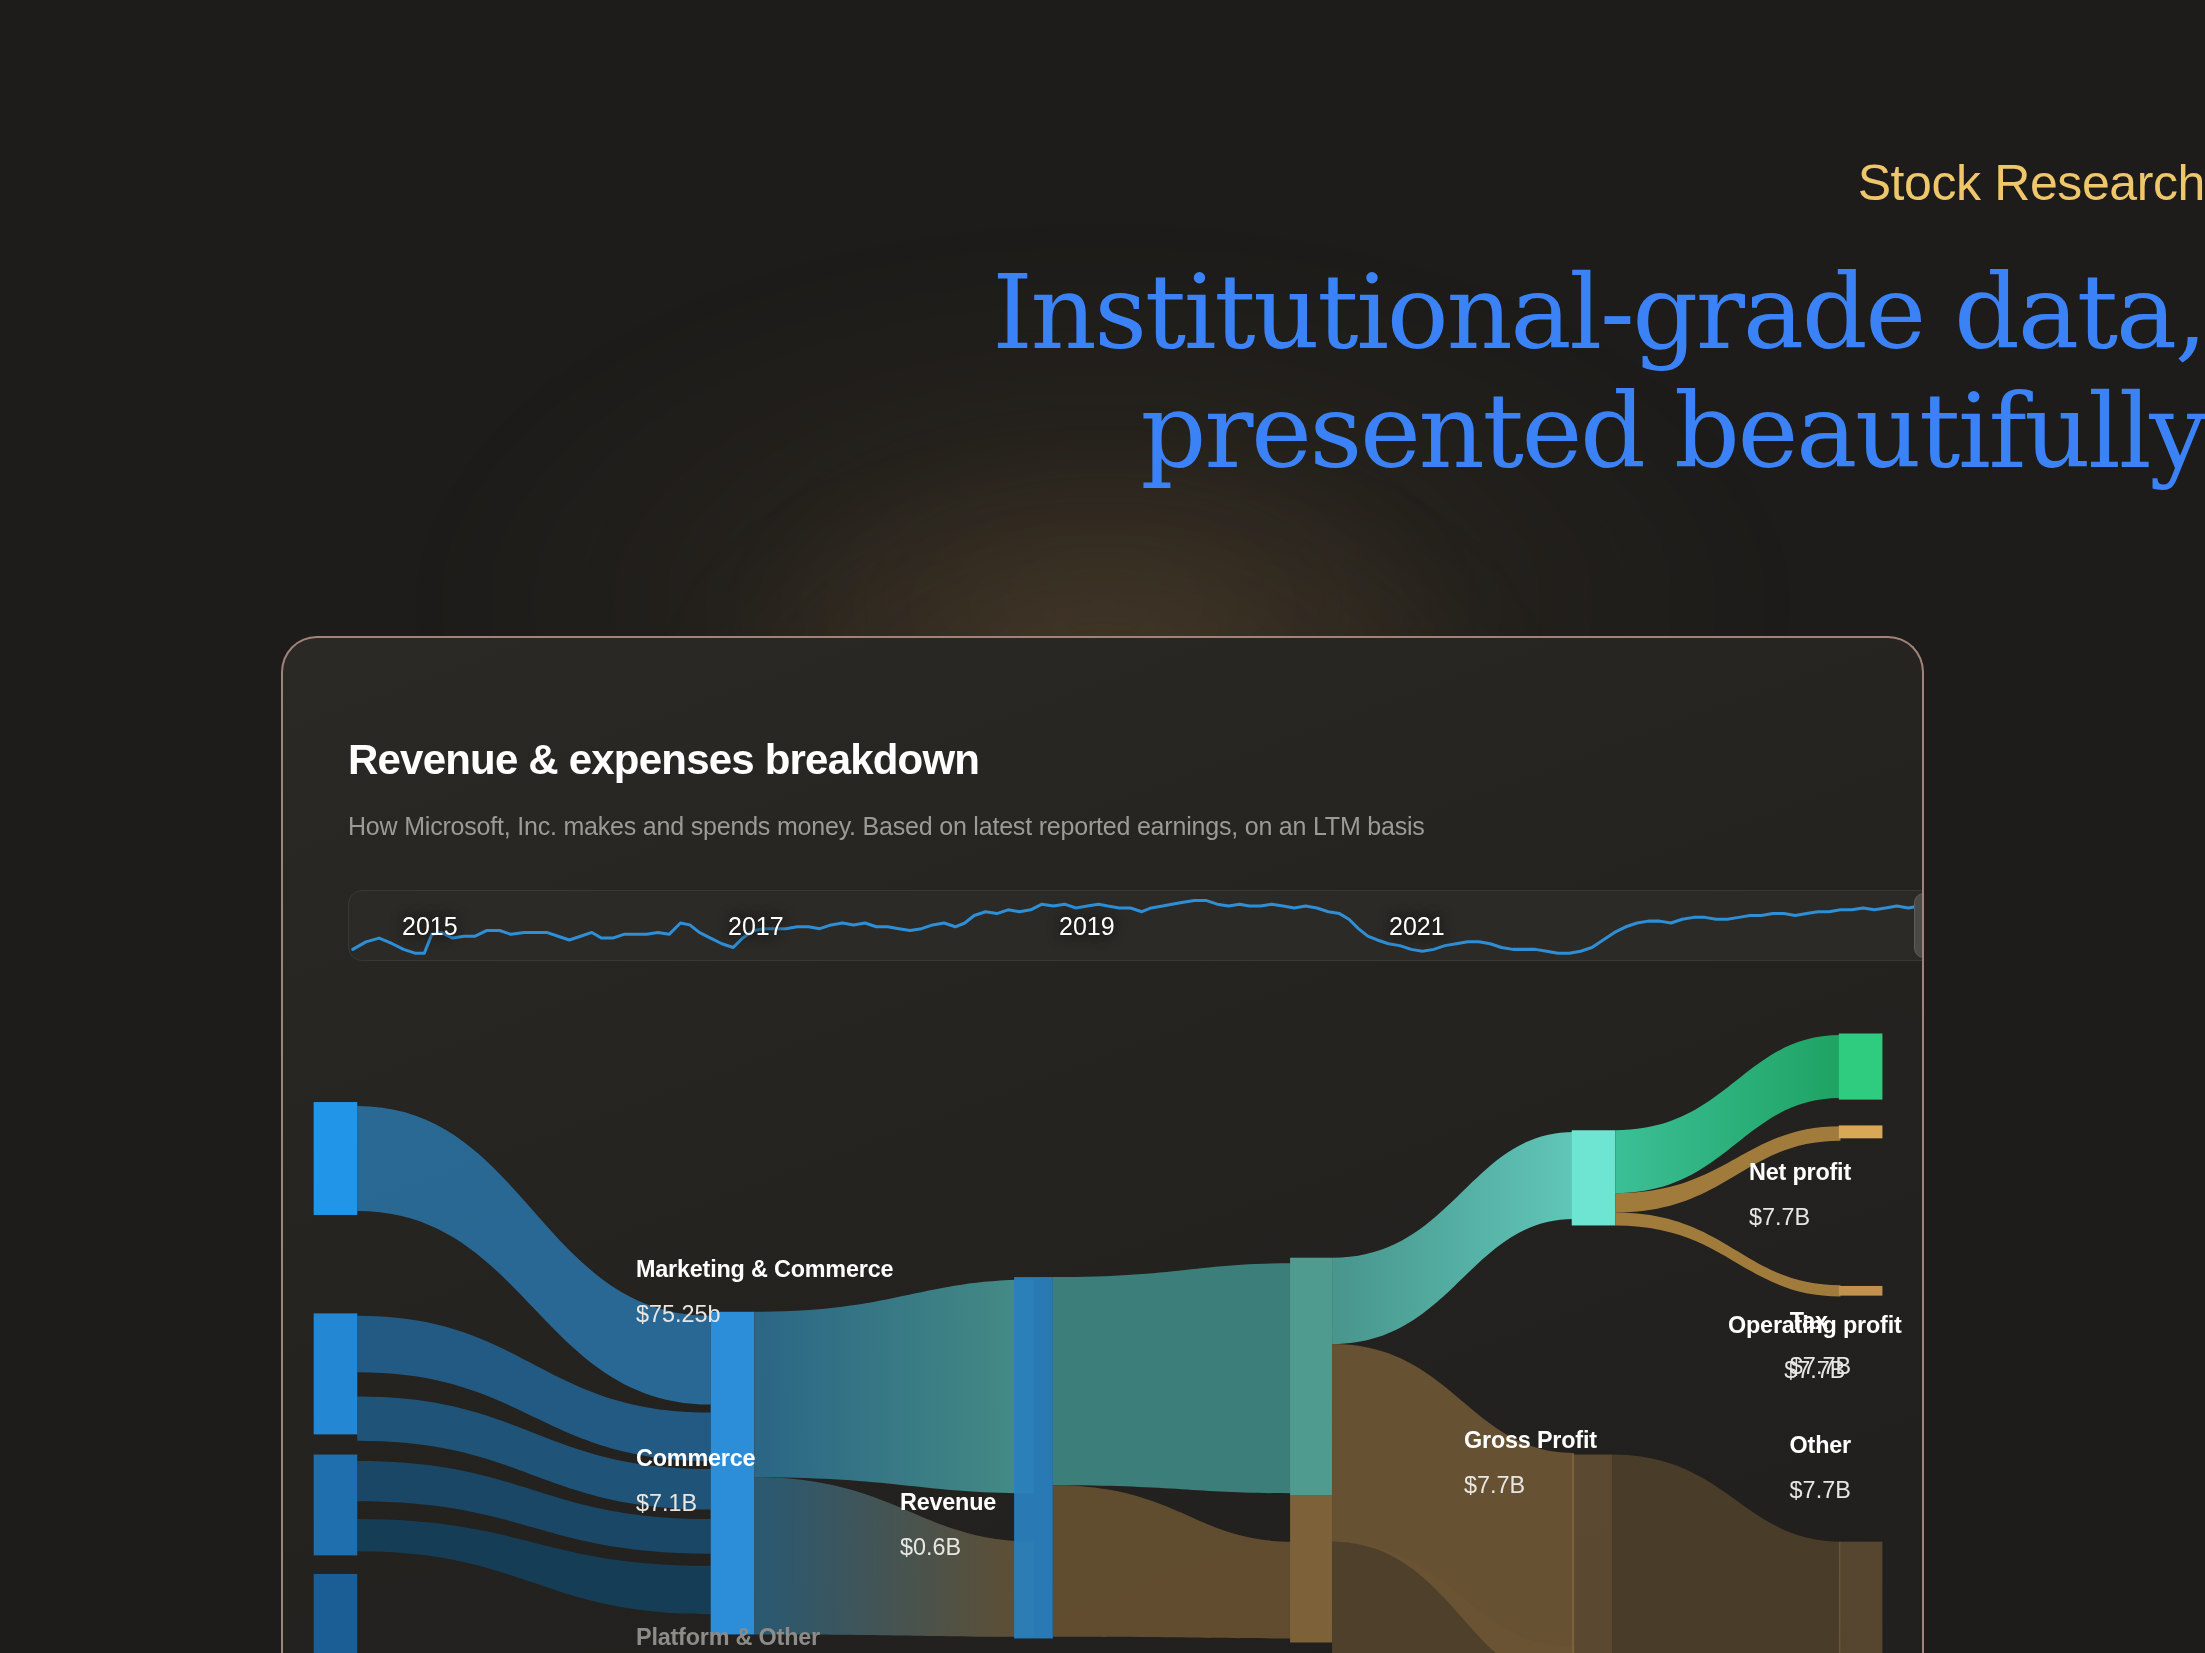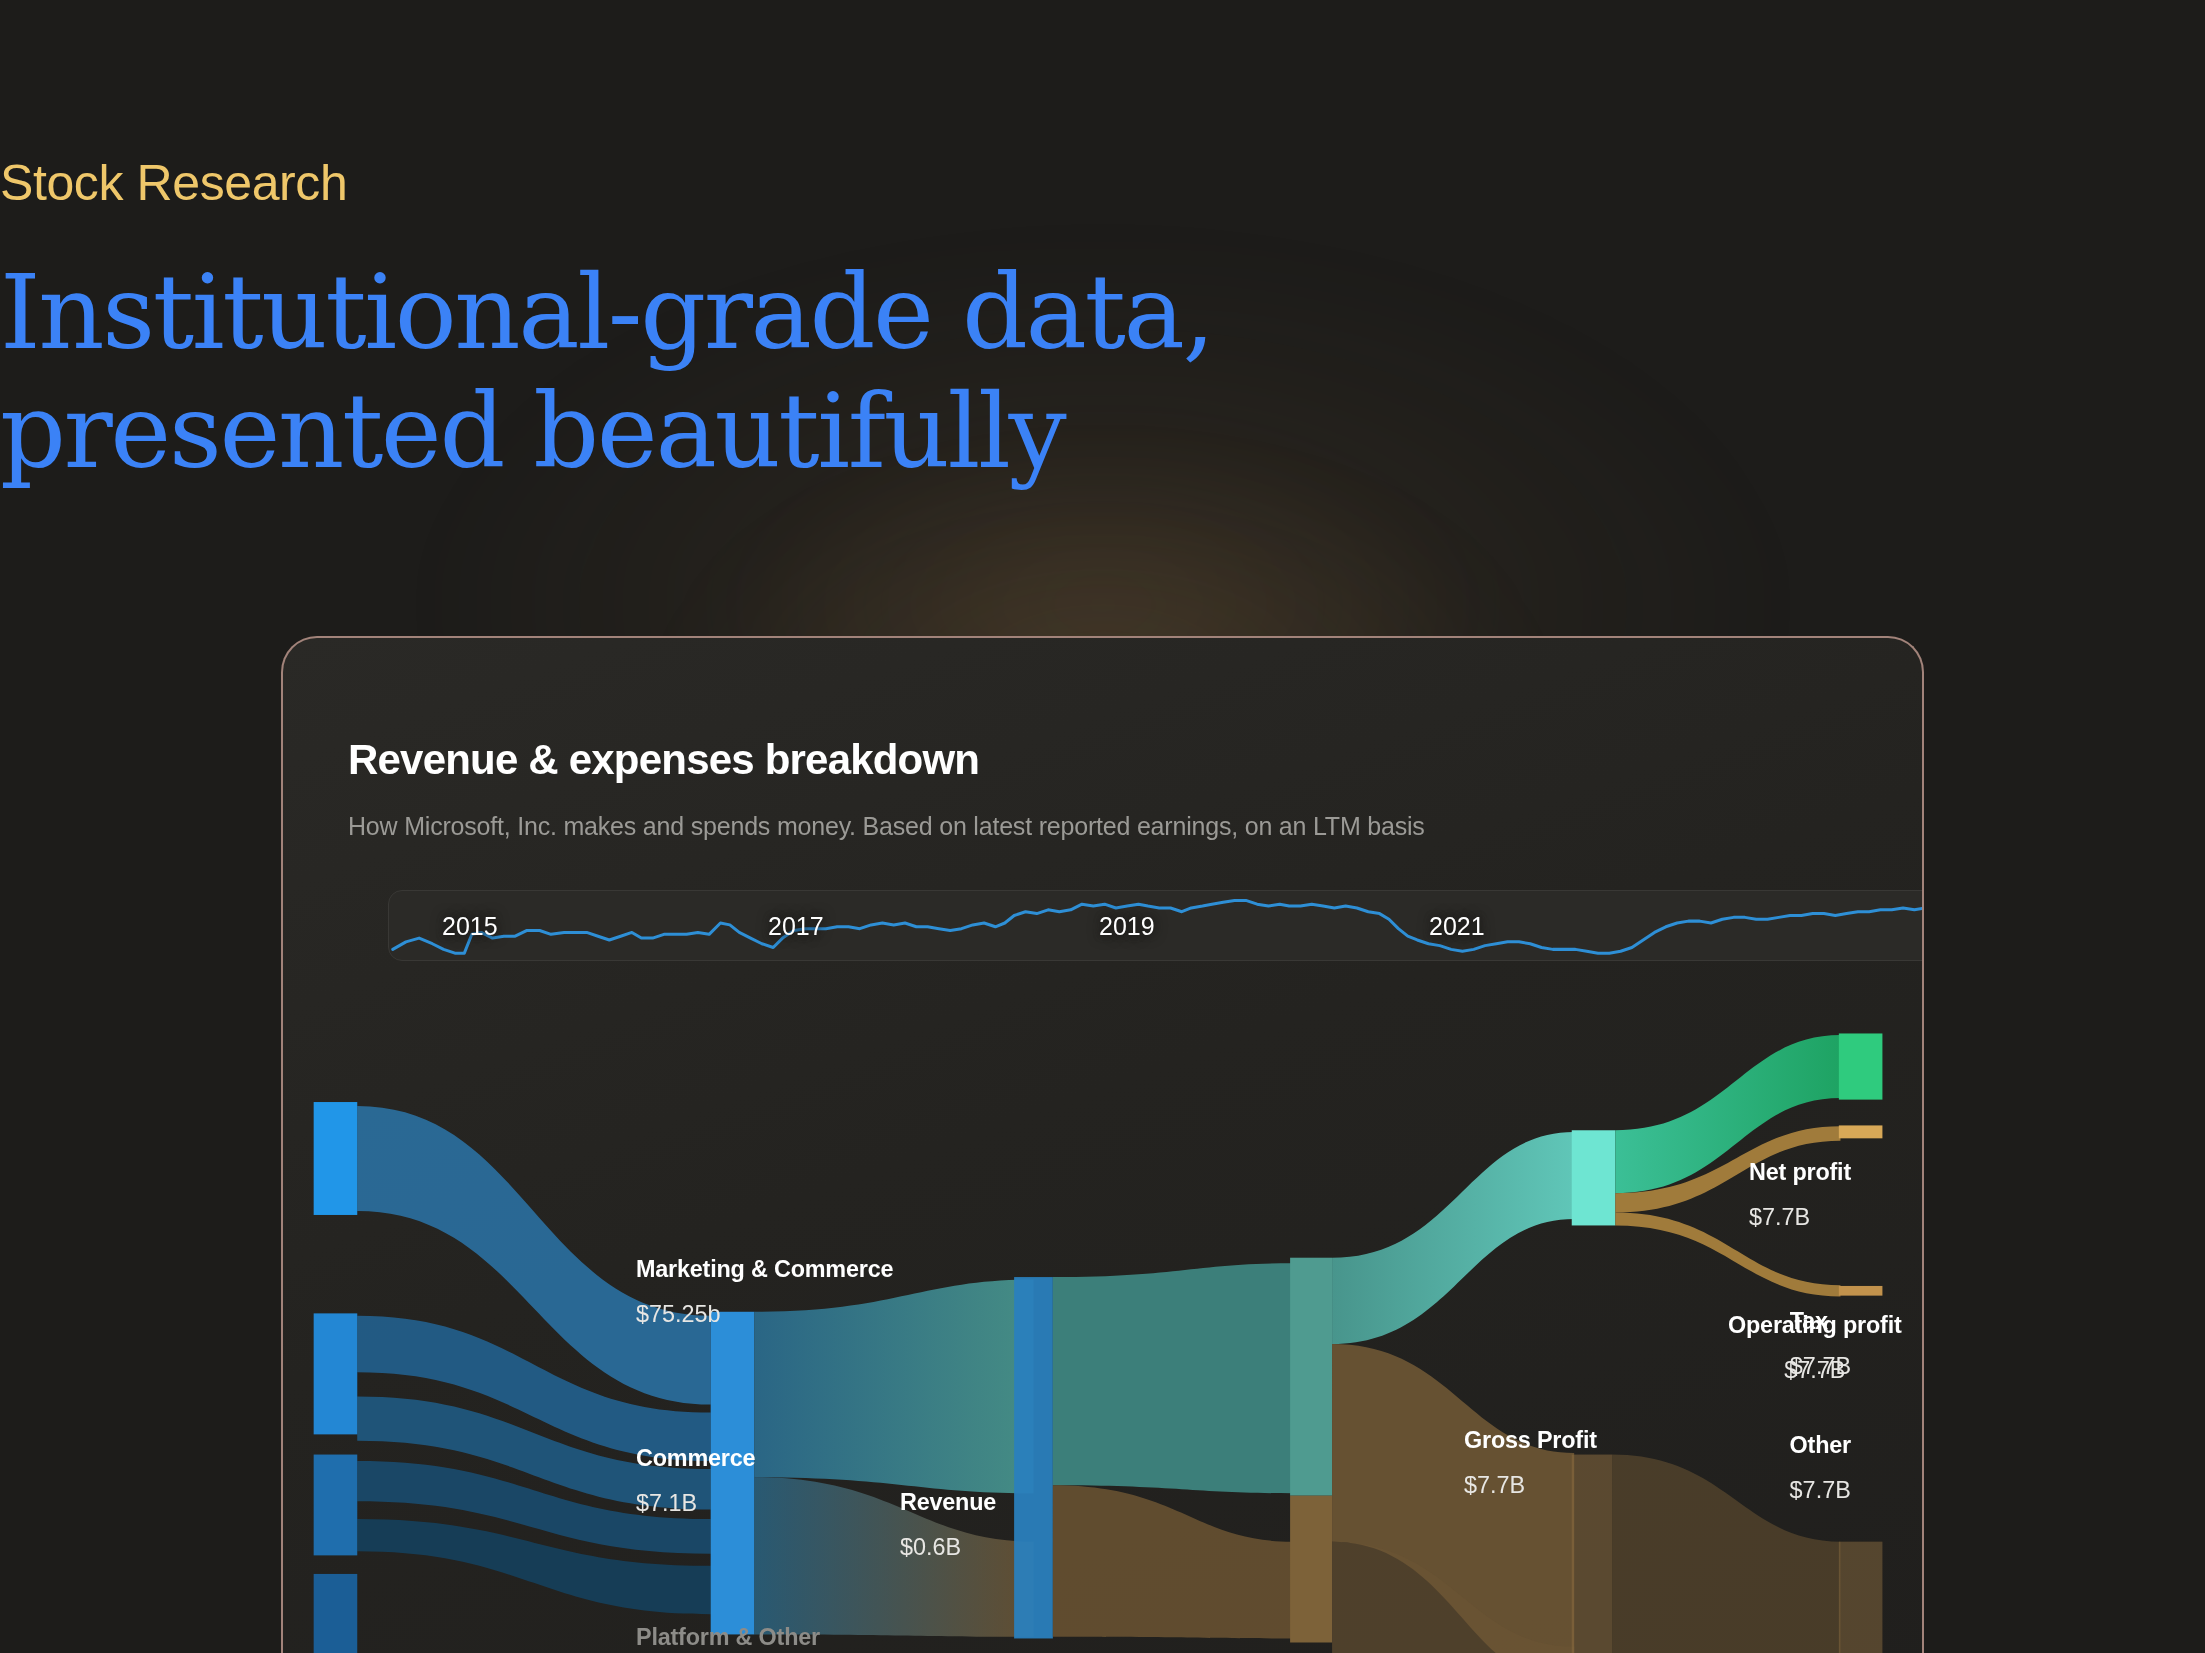--- a/index.html
+++ b/index.html
@@ -22,21 +22,21 @@
     background:radial-gradient(ellipse at center, rgba(198,150,88,0.13) 0%, rgba(0,0,0,0) 68%);
     filter:blur(40px); pointer-events:none;
   }
   .glow-c{
     position:absolute; left:46%; top:751px; transform:translateX(-50%);
     width:1211px; height:404px; border-radius:50%;
     background:radial-gradient(ellipse at center, rgba(150,112,66,0.10) 0%, rgba(0,0,0,0) 70%);
     filter:blur(48px); pointer-events:none;
   }
 
-  .hero{ position:relative; z-index:2; text-align:left; padding-top:158px; }
+  .hero{ position:relative; z-index:2; text-align:right; padding-top:158px; }
   .eyebrow{
     font-size:50px; font-weight:500; color:#efc76a; letter-spacing:-0.4px;
     line-height:1.0;
   }
   .headline{
     margin-top:45px;
     font-family:"DejaVu Serif", serif;
     font-size:103px; font-weight:400; color:#3b82f6;
     line-height:1.16; letter-spacing:-2.4px;
   }
@@ -58,21 +58,21 @@
   .card-sub{
     position:absolute; left:65px; top:174px;
     font-size:25px; font-weight:400; color:#9b9a96; letter-spacing:-0.2px;
   }
 
   
   .timeline{
     position:absolute; left:65px; top:252px;
     width:1748px; height:71px;
     background:#2b2a27; border:1.6px solid #393835;
-    border-radius:14px; overflow:hidden;margin-left:40px;
+    border-radius:14px; overflow:hidden;
   }
   .spark{ position:absolute; inset:0; }
   .years{ position:absolute; inset:0; }
   .year{
     position:absolute; top:50%; transform:translateY(-50%);
     font-size:25px; font-weight:500; color:#ffffff;
     text-shadow:0 0 6.5px rgba(25,24,22,0.95), 0 0 13px rgba(25,24,22,0.9);
   }
   .year-handle{
     position:absolute; top:1.6px; right:1.6px; width:179px; height:65px;

